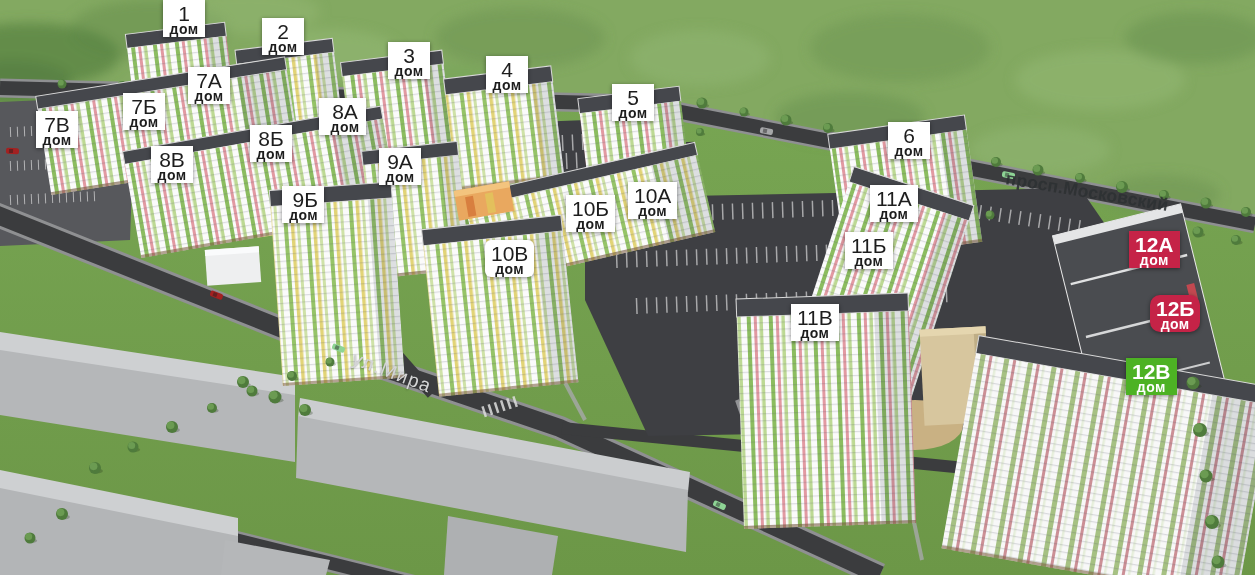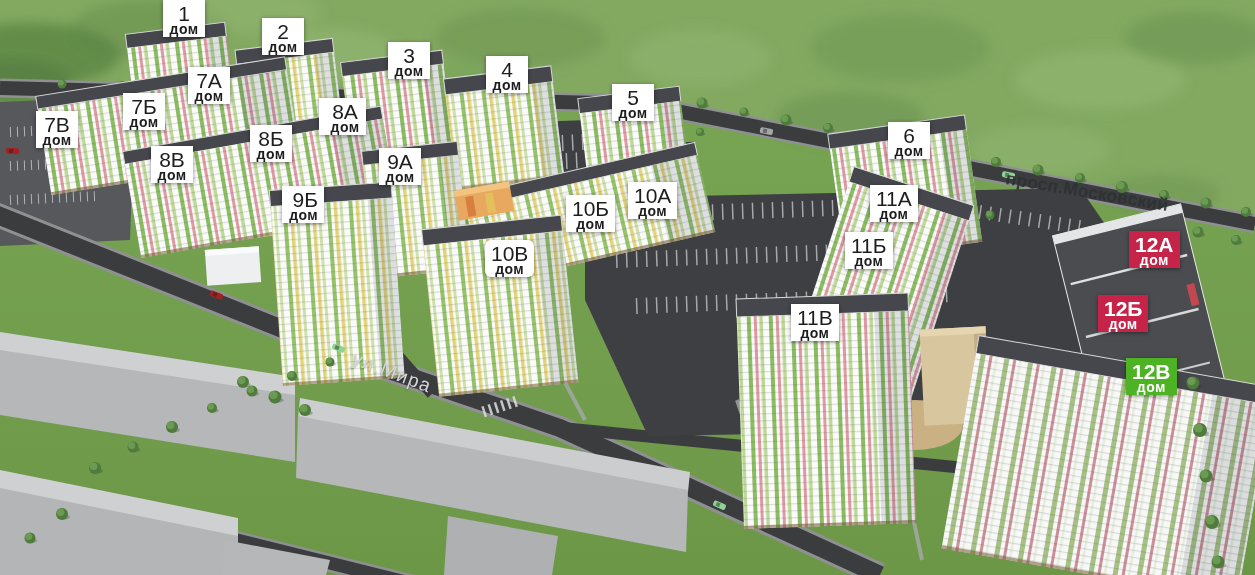--- a/index.html
+++ b/index.html
@@ -429,21 +429,21 @@
         <div class="sub">дом</div>
       </div>
       <div class="bldg-label" style="left: 791px; top: 304px;">
         <div class="num">11В</div>
         <div class="sub">дом</div>
       </div>
       <div class="bldg-label red" style="left: 1129px; top: 231px;">
         <div class="num">12А</div>
         <div class="sub">дом</div>
       </div>
-      <div class="bldg-label red" style="left: 1098px; top: 295px;">
+      <div class="bldg-label red" style="left: 1150px; top: 295px; border-radius: 10px;">
         <div class="num">12Б</div>
         <div class="sub">дом</div>
       </div>
       <div class="bldg-label green" style="left: 1126px; top: 358px;">
         <div class="num">12В</div>
         <div class="sub">дом</div>
       </div>
     </div>
 </div>
 

